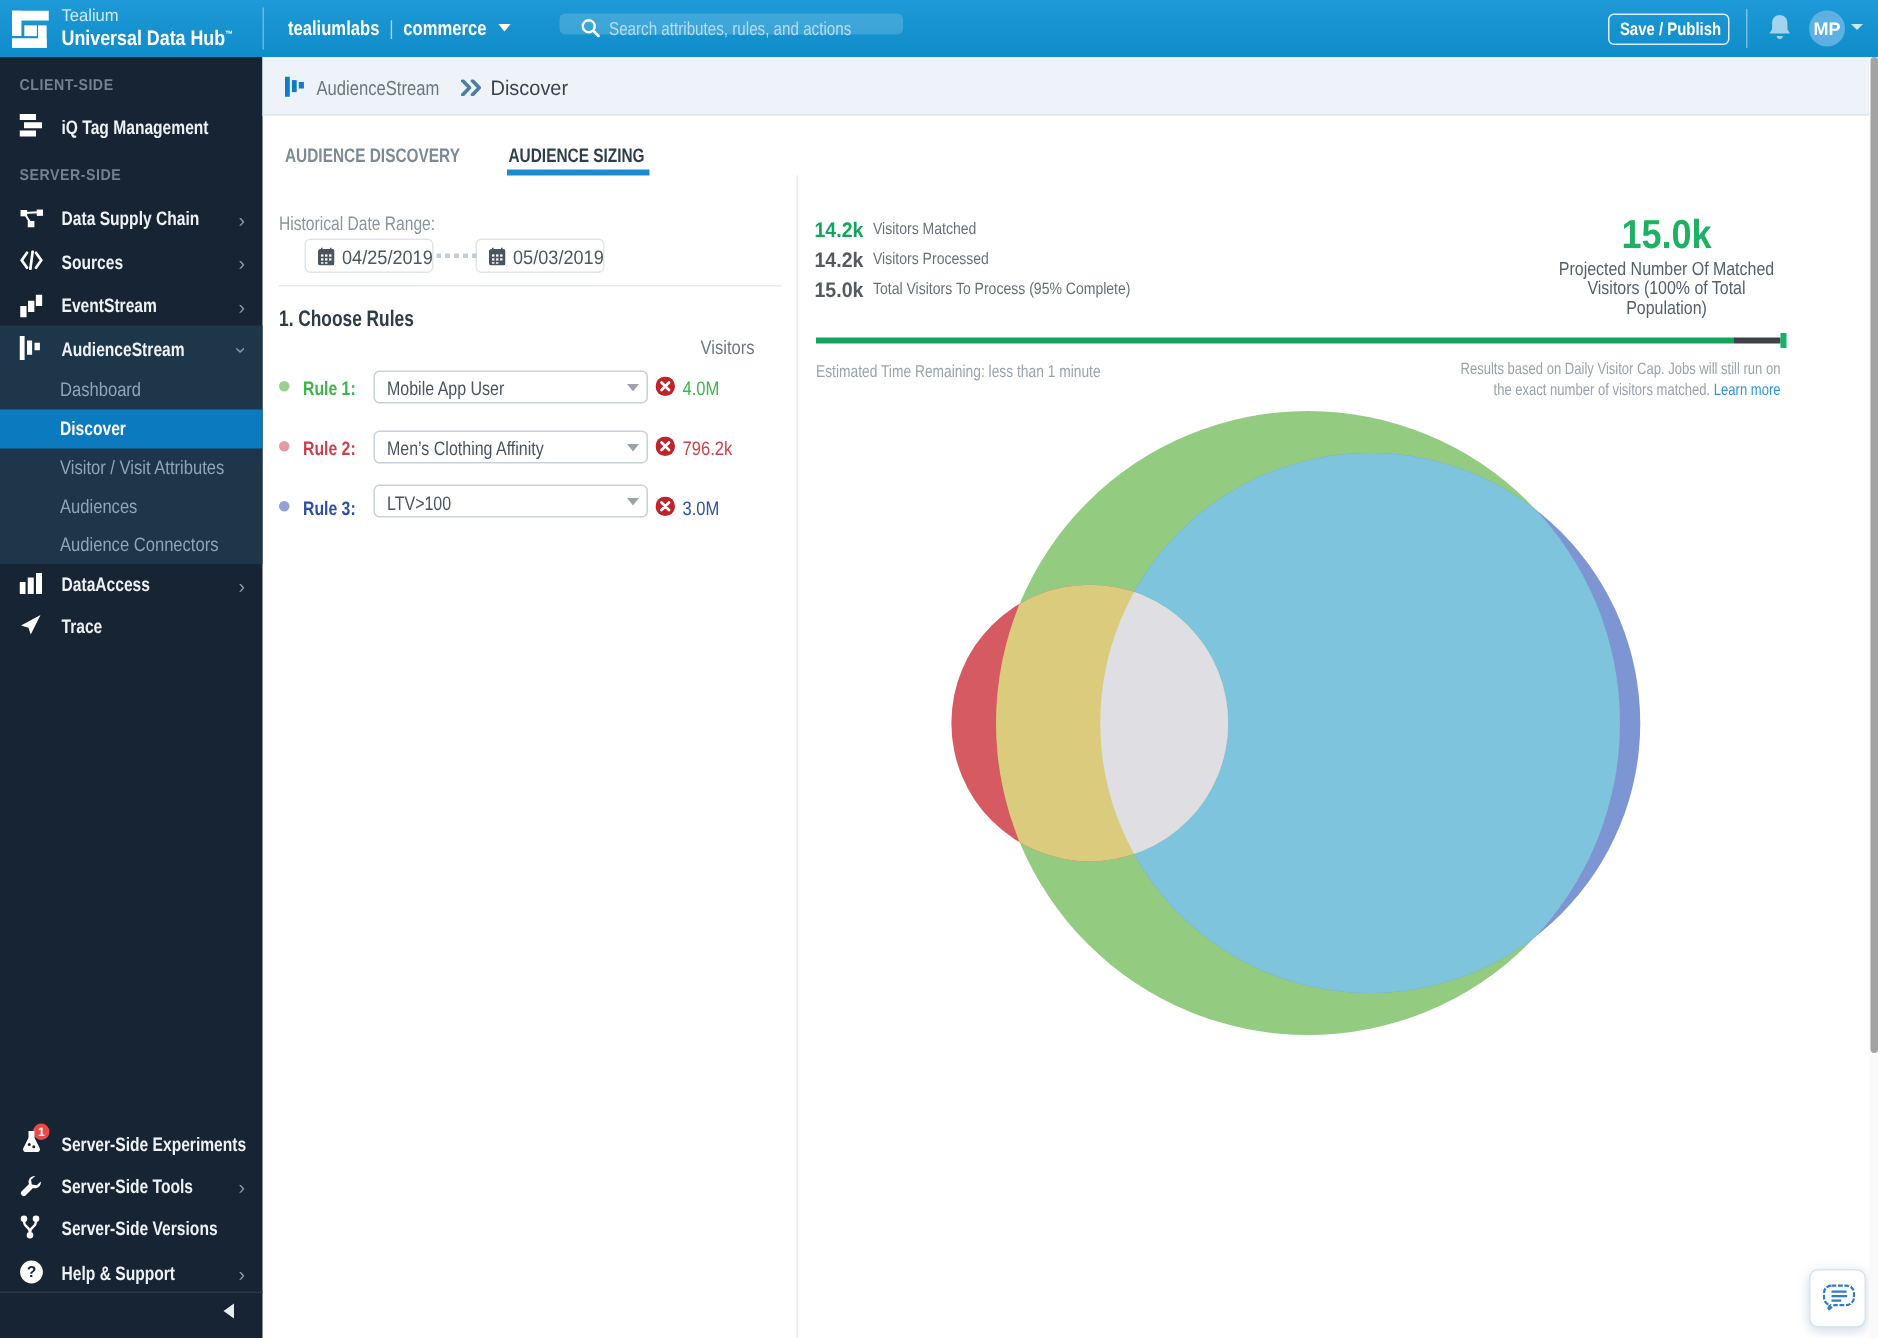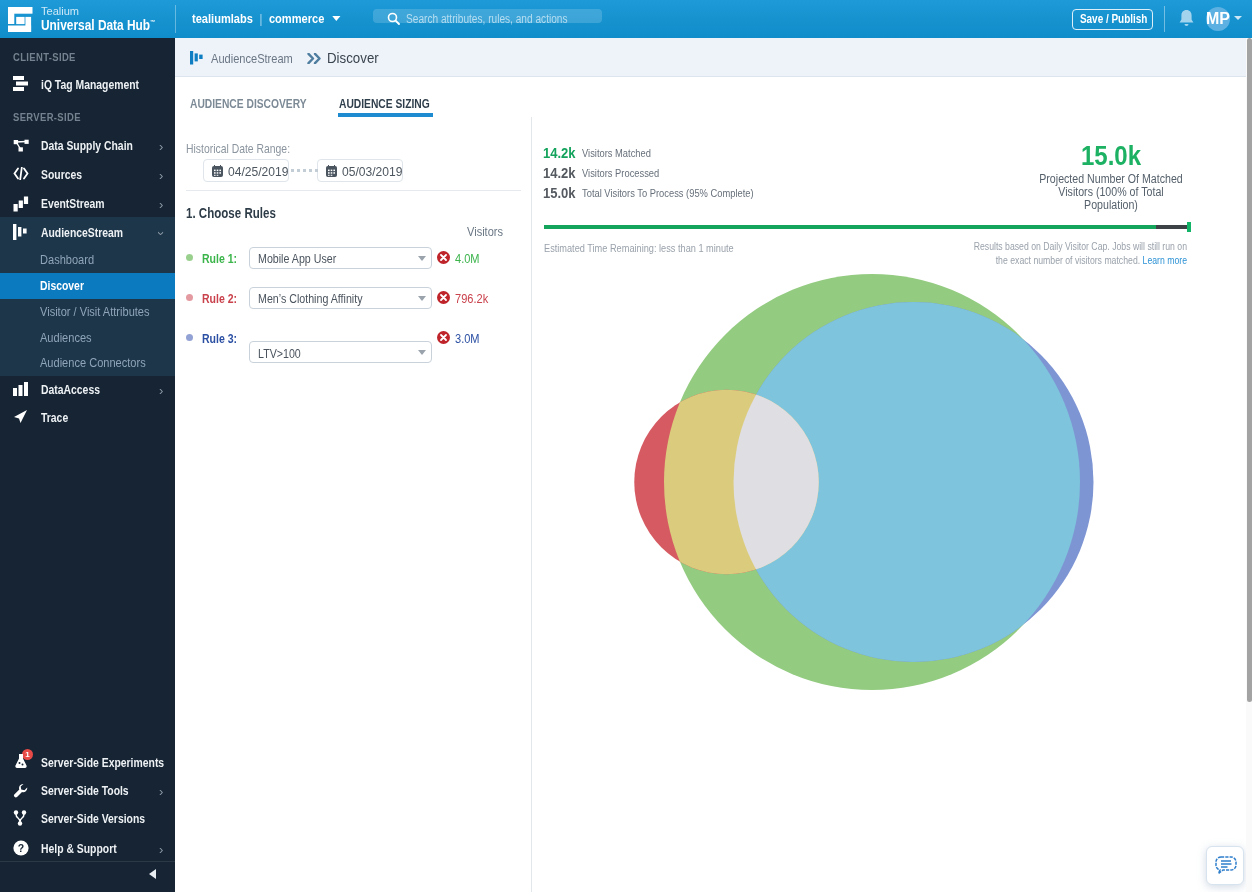--- a/index.html
+++ b/index.html
@@ -25,21 +25,21 @@
   #search { position:absolute; left:373px; top:9px; width:229px; height:14px; border-radius:4px;
     background:rgba(255,255,255,.17); }
   #search .ph { position:absolute; left:33px; top:2.5px; font-size:12.5px; color:#b5ddf1;
     white-space:nowrap; transform:scaleX(.81); transform-origin:0 0; }
   #saveBtn { position:absolute; left:1072px; top:9px; width:81px; height:21px; border:1px solid rgba(255,255,255,.85);
     border-radius:4px; color:#fff; font-size:12px; font-weight:bold; text-align:center; line-height:19px;
     white-space:nowrap; }
   #saveBtn span { display:inline-block; transform:scaleX(.83); transform-origin:50% 50%; }
   #topdiv2 { position:absolute; left:1164px; top:6px; width:1px; height:26px; background:rgba(255,255,255,.4); }
   #avatar { position:absolute; left:1206px; top:7px; width:24px; height:24px; border-radius:50%;
-    background:#5cb1e2; color:#fff; font-size:16px; font-weight:bold; text-align:center; line-height:24px; }
+    background:#5cb1e2; color:#fff; font-size:12px; font-weight:bold; text-align:center; line-height:24px; }
   #avcar { position:absolute; left:1234px; top:16px; width:0; height:0;
     border-left:4px solid transparent; border-right:4px solid transparent; border-top:4.5px solid #cde7f6; }
 
   
   #sidebar { position:absolute; left:0; top:38px; width:175px; height:854px; background:#162433; }
   .sect { position:absolute; left:13px; color:#74828f; font-size:10.5px; font-weight:bold; letter-spacing:.4px;
     white-space:nowrap; transform:scaleX(.9); transform-origin:0 0; }
   .mitem { position:absolute; left:41px; color:#eef2f5; font-size:13px; font-weight:bold;
     white-space:nowrap; transform:scaleX(.8); transform-origin:0 0; }
   .sitem { position:absolute; left:40px; color:#8fa5b9; font-size:13px;
@@ -320,21 +320,21 @@
       <span class="car"></span>
     </div>
   <svg class="xbtn" style="top:291px" viewBox="0 0 13 13" width="13" height="13">
     <circle cx="6.5" cy="6.5" r="6.5" fill="#c0242b"></circle>
     <path d="M4 4 L9 9 M9 4 L4 9" stroke="#fff" stroke-width="1.8" stroke-linecap="round"></path>
   </svg>
   <div class="rv" style="top:291px; color:#ca424c">796.2k</div>
 
   <div class="ruledot" style="top:334px; background:#93a2d4"></div>
   <div class="rulelab" style="top:331px; color:#2b4fa2">Rule 3:</div>
-  <div class="rulesel" style="top:341px">
+  <div class="rulesel" style="top:323px">
       <span class="tx">LTV&gt;100</span>
       <span class="car"></span>
     </div>
   <svg class="xbtn" style="top:331px" viewBox="0 0 13 13" width="13" height="13">
     <circle cx="6.5" cy="6.5" r="6.5" fill="#c0242b"></circle>
     <path d="M4 4 L9 9 M9 4 L4 9" stroke="#fff" stroke-width="1.8" stroke-linecap="round"></path>
   </svg>
   <div class="rv" style="top:331px; color:#2c50a3">3.0M</div>
 
 

